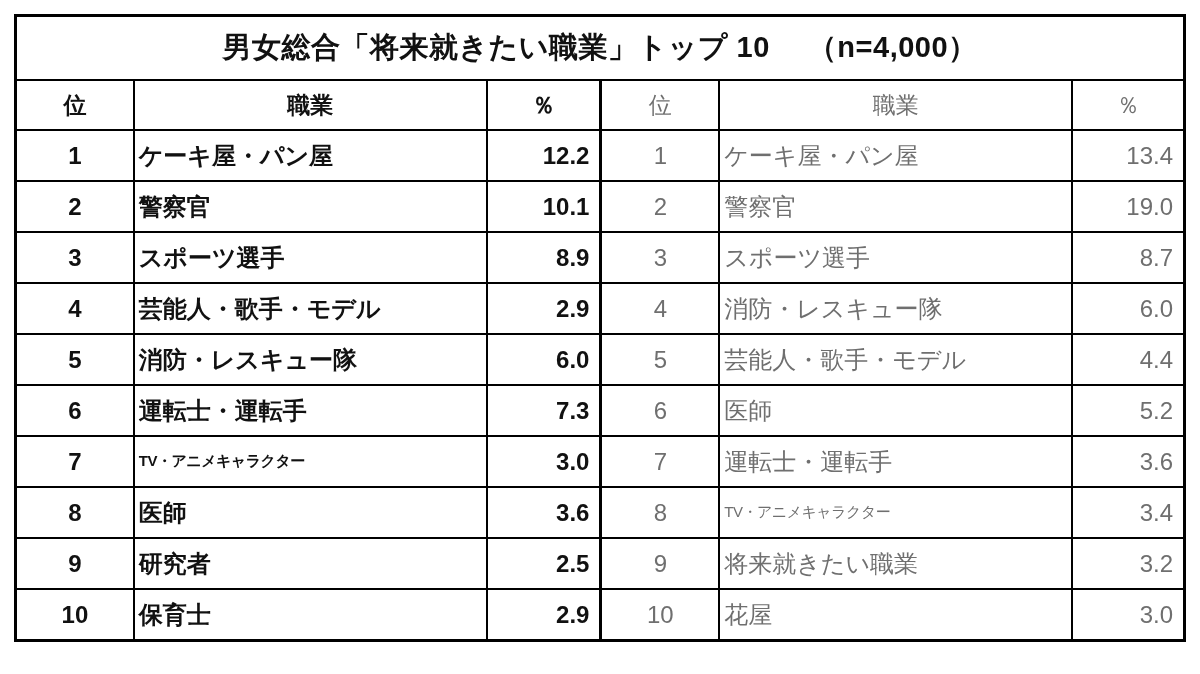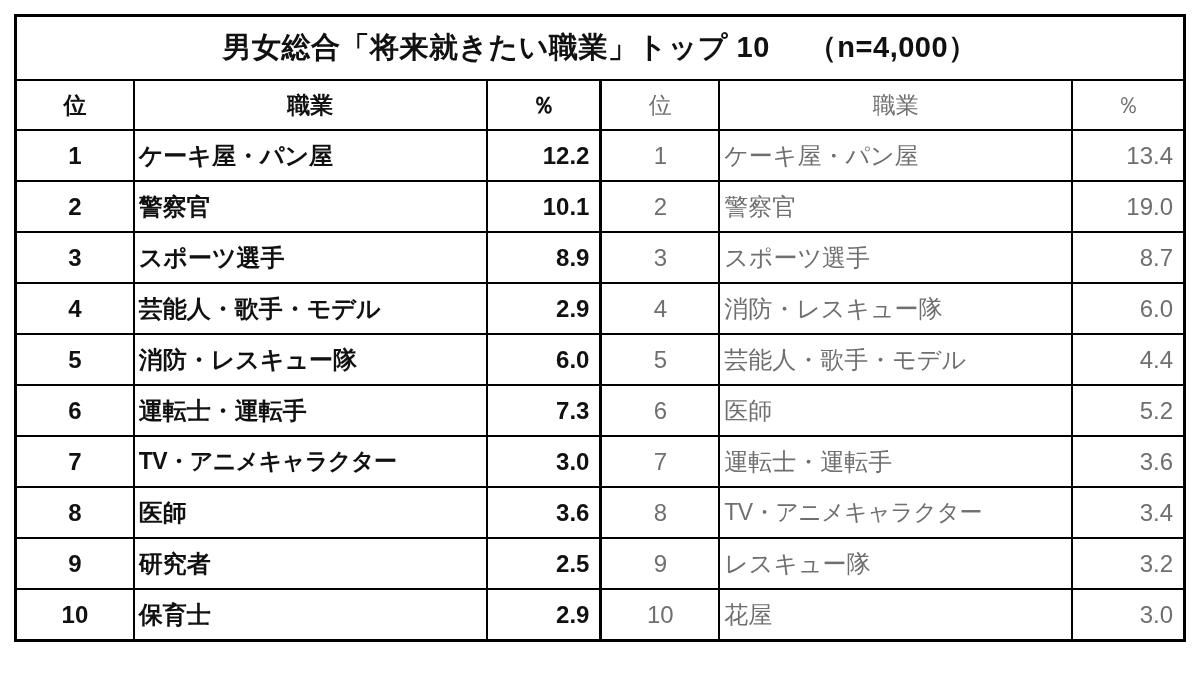--- a/index.html
+++ b/index.html
@@ -90,21 +90,21 @@
     font-size: 24px;
   }
 
   .old .data-cell,
   .data-cell.old {
     font-weight: normal;
     color: #6f6f6f;
   }
 
   .job-small {
-    font-size: 23px;
+    font-size: 15px;
     letter-spacing: -0.5px;
   }
 
   
   col.c-rank   { width: 118px; }
   col.c-job    { width: 352px; }
   col.c-pct    { width: 114px; }
   col.c-rank2  { width: 118px; }
   col.c-job2   { width: 352px; }
   col.c-pct2   { width: 112px; }
@@ -199,21 +199,21 @@
         <td class="data-cell pct">3.6</td>
         <td class="data-cell rank old divider-left">8</td>
         <td class="data-cell job old job-small">TV・アニメキャラクター</td>
         <td class="data-cell pct old">3.4</td>
       </tr>
       <tr>
         <td class="data-cell rank">9</td>
         <td class="data-cell job">研究者</td>
         <td class="data-cell pct">2.5</td>
         <td class="data-cell rank old divider-left">9</td>
-        <td class="data-cell job old">レスキュー隊</td>
+        <td class="data-cell job old">将来就きたい職業</td>
         <td class="data-cell pct old">3.2</td>
       </tr>
       <tr>
         <td class="data-cell rank">10</td>
         <td class="data-cell job">保育士</td>
         <td class="data-cell pct">2.9</td>
         <td class="data-cell rank old divider-left">10</td>
         <td class="data-cell job old">花屋</td>
         <td class="data-cell pct old">3.0</td>
       </tr>

